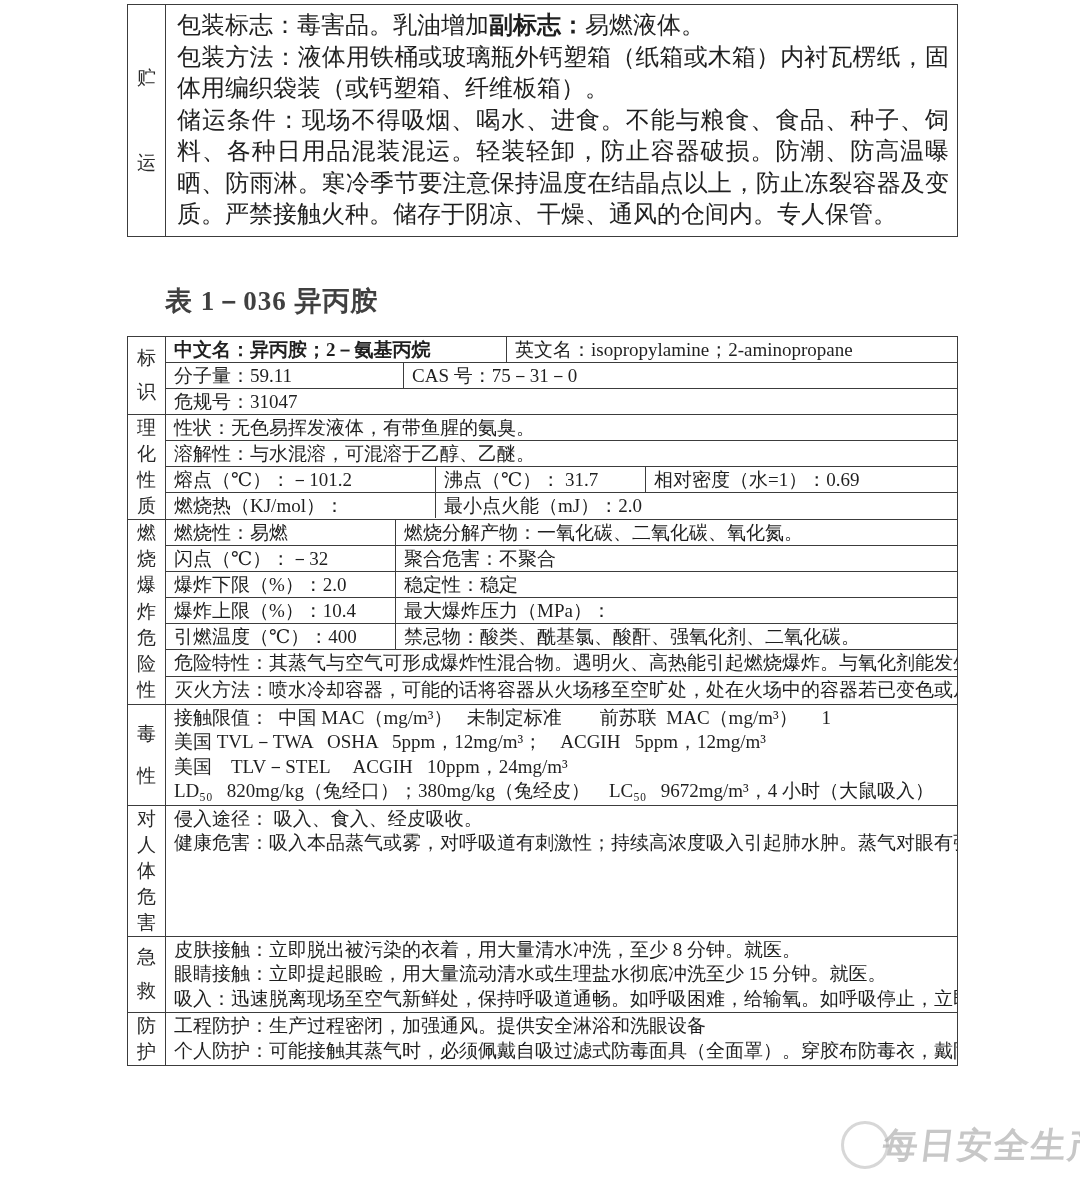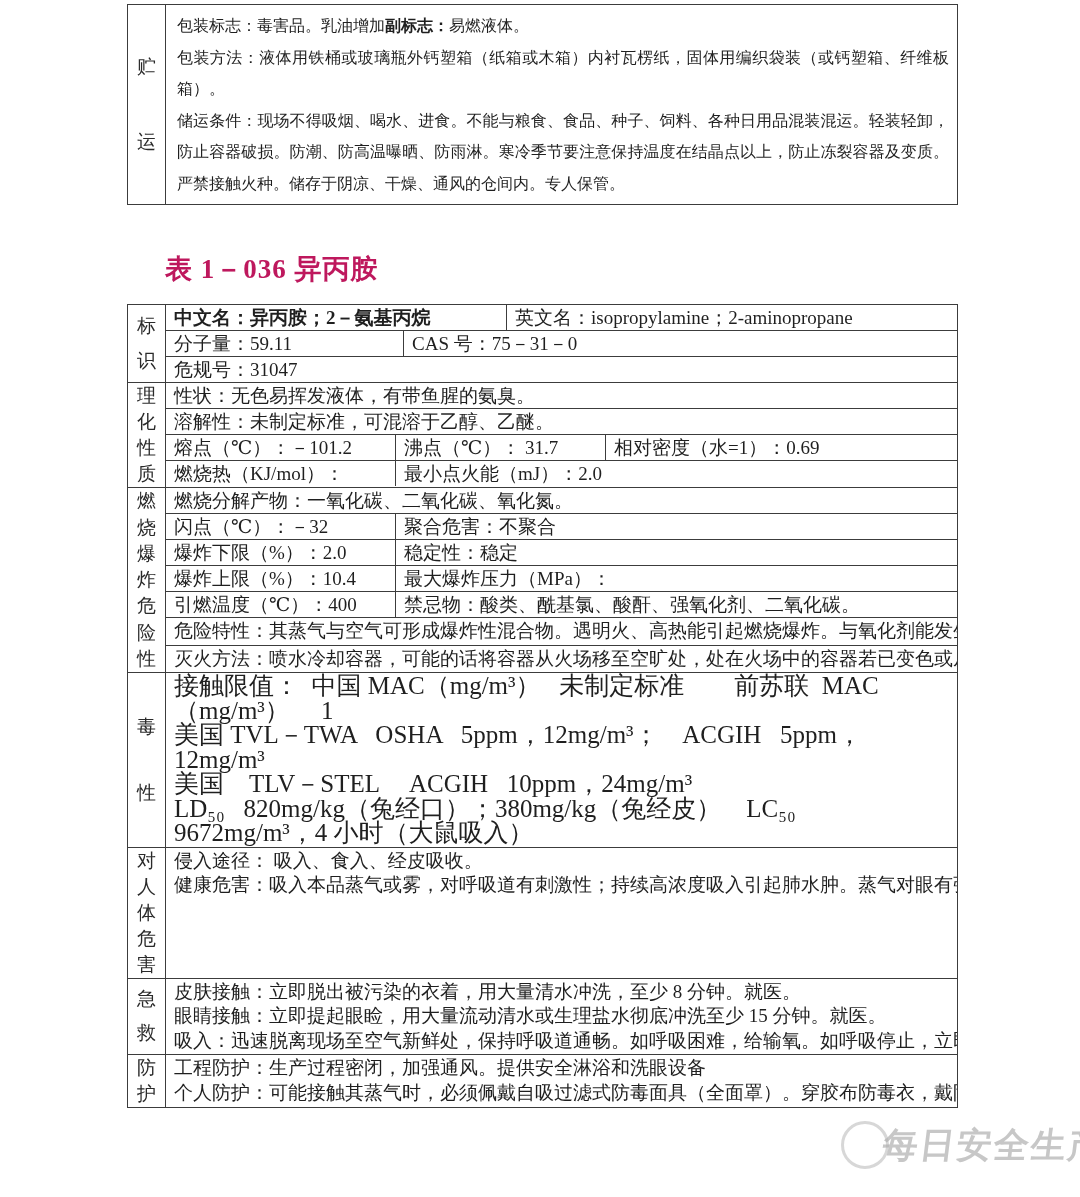--- a/index.html
+++ b/index.html
@@ -17,50 +17,50 @@
 
   
   .storage-table { display:flex; }
   .label-cell {
     width:38px; flex:0 0 38px;
     border-right:1.5px solid #3c3c3c;
     display:flex; flex-direction:column; justify-content:space-evenly; align-items:center;
     font-size:19px; color:#2a2a2a;
   }
   .storage-content { flex:1; min-width:0; padding:5px 8px 5px 11px; }
-  .sline { font-size:16px; line-height:31.5px; text-align:justify; }
+  .sline { font-size:24px; line-height:31.5px; text-align:justify; }
   .sline b { font-weight:bold; }
 
   
-  .title { font-size:27px; font-weight:bold; margin:46px 0 17px 38px; letter-spacing:1px; color:#be185d; }
+  .title { font-size:27px; font-weight:bold; margin:46px 0 17px 38px; letter-spacing:1px; color:#404040; }
 
   
   .main-table { width:100%; }
   .sec { display:flex; border-top:1.5px solid #3c3c3c; }
   .sec:first-child { border-top:none; }
   .sec-content { flex:1; min-width:0; display:flex; flex-direction:column; }
   .row { display:flex; border-top:1.5px solid #3c3c3c; }
   .row:first-child { border-top:none; }
   .c {
     font-size:19px; line-height:25px; min-height:25px;
     padding:0 4px 0 8px;
     border-left:1.5px solid #3c3c3c;
     white-space:nowrap; overflow:hidden;
   }
   .c:first-child { border-left:none; }
   .c.grow { flex:1; min-width:0; }
   .w340 { flex:0 0 340px;font-weight:bold; }
   .w310 { flex:0 0 310px; }
   .w237 { flex:0 0 237px; }
   .w229 { flex:0 0 229px; }
-  .w210 { flex:0 0 210px; }
+  .w210 { flex:0 0 210px;margin-left:40px; }
 
   .para-cell { padding:1px 6px 1px 8px; }
   .para { font-size:19px; line-height:24.5px; text-align:justify; }
-  .pre  { font-size:25px; line-height:24.5px; white-space:pre-wrap; }
+  .pre  { font-size:19px; line-height:24.5px; white-space:pre-wrap; }
 
   
   .watermark {
     position:absolute; left:841px; top:1114px; width:246px; height:62px;
     display:flex; align-items:center; z-index:5; pointer-events:none;
   }
   .wm-circle-icon {
     width:48px; height:48px; flex:0 0 48px;
     border:3px solid rgba(175,175,175,0.5); border-radius:50%;
     margin-right:-6px;
@@ -119,21 +119,21 @@
           <div>理</div>
           <div>化</div>
           <div>性</div>
           <div>质</div>
         </div>
       <div class="sec-content">
         <div class="row">
           <div class="c grow">性状：无色易挥发液体，有带鱼腥的氨臭。</div>
         </div>
         <div class="row">
-          <div class="c grow">溶解性：未制定标准，可混溶于乙醇、乙醚。</div>
+          <div class="c grow">溶解性：与水混溶，可混溶于乙醇、乙醚。</div>
         </div>
         <div class="row">
           <div class="c w229">熔点（℃）：－101.2</div>
           <div class="c w210">沸点（℃）： 31.7</div>
           <div class="c grow">相对密度（水=1）：0.69</div>
         </div>
         <div class="row">
           <div class="c w229">燃烧热（KJ/mol）：</div>
           <div class="c w210">最小点火能（mJ）：2.0</div>
         </div>
@@ -145,20 +145,21 @@
           <div>燃</div>
           <div>烧</div>
           <div>爆</div>
           <div>炸</div>
           <div>危</div>
           <div>险</div>
           <div>性</div>
         </div>
       <div class="sec-content">
         <div class="row">
+          <div class="c w229">燃烧性：易燃</div>
           <div class="c grow">燃烧分解产物：一氧化碳、二氧化碳、氧化氮。</div>
         </div>
         <div class="row">
           <div class="c w229">闪点（℃）：－32</div>
           <div class="c grow">聚合危害：不聚合</div>
         </div>
         <div class="row">
           <div class="c w229">爆炸下限（%）：2.0</div>
           <div class="c grow">稳定性：稳定</div>
         </div>

